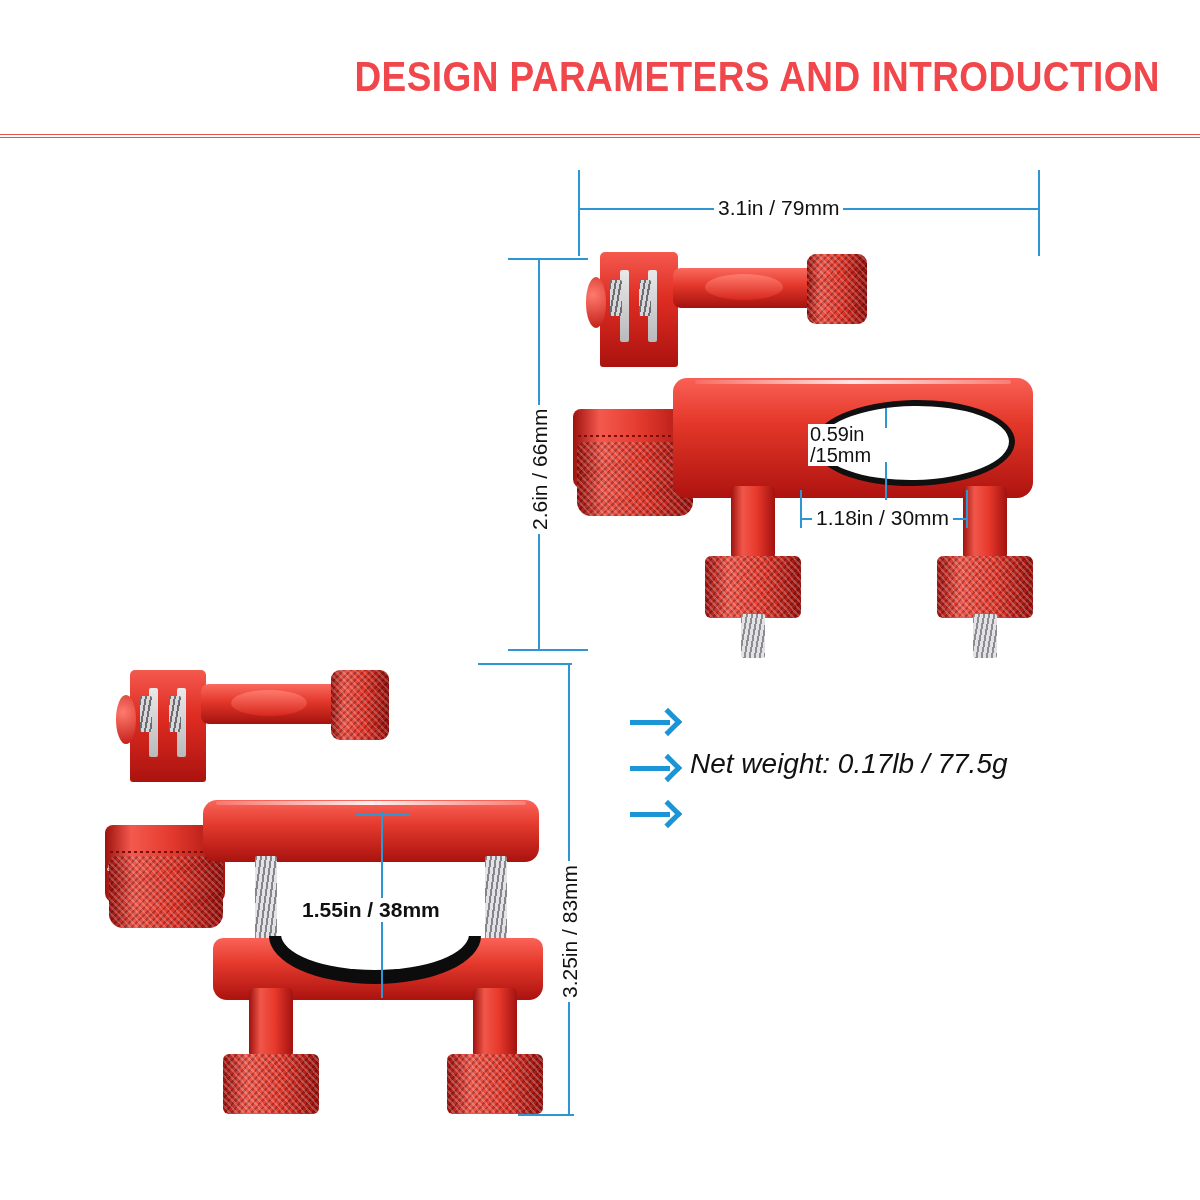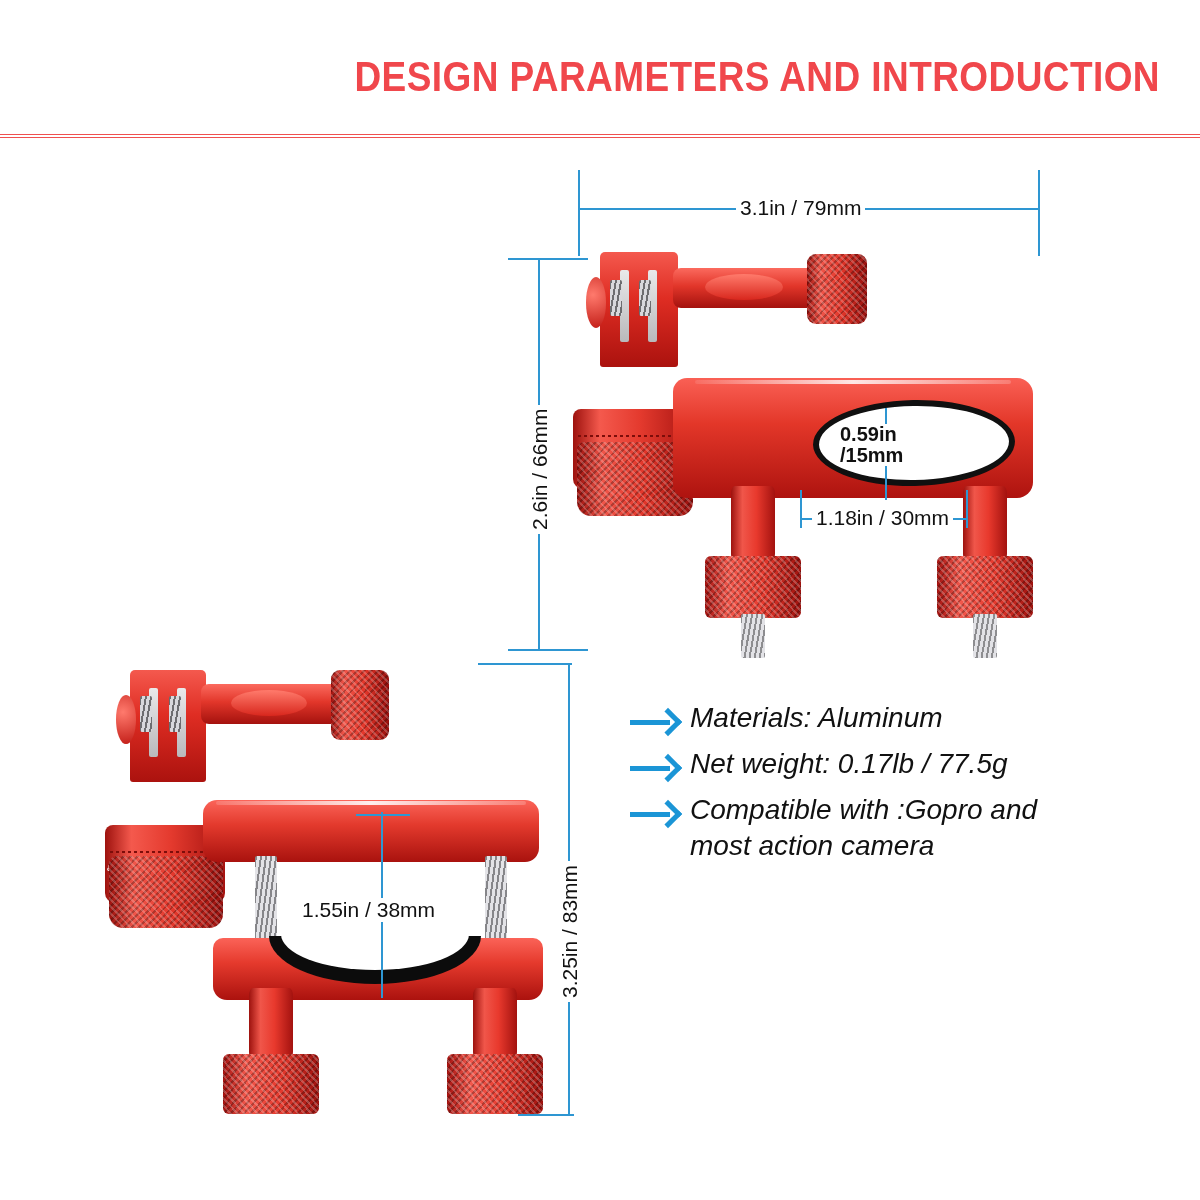--- a/index.html
+++ b/index.html
@@ -231,70 +231,65 @@
     </div>
     <div class="tsc" style="left:352px;top:340px;width:96px;height:128px;">
       <div class="barrel" style="width:44px;height:72px;"></div>
       <div class="head" style="top:66px;width:96px;height:60px;"></div>
     </div>
   </div>
 
   <div class="dl v" style="left:578px;top:170px;height:86px;"></div>
   <div class="dl v" style="left:1038px;top:170px;height:86px;"></div>
   <div class="dl h" style="left:578px;top:208px;width:462px;"></div>
-  <div class="dim-txt" style="left:736px;top:196px;text-align:center;">3.1in / 79mm</div>
+  <div class="dim-txt" style="left:714px;top:196px;text-align:center;">3.1in / 79mm</div>
 
   <div class="dl v" style="left:538px;top:258px;height:392px;"></div>
   <div class="dl h" style="left:508px;top:258px;width:80px;"></div>
   <div class="dl h" style="left:508px;top:649px;width:80px;"></div>
   <div class="dim-txt vert" style="left:528px;top:534px;">2.6in / 66mm</div>
 
   <div class="dl v" style="left:885px;top:408px;height:20px;"></div>
   <div class="dl v" style="left:885px;top:462px;height:38px;"></div>
-  <div class="dim-txt two" style="left:838px;top:424px;font-weight:bold;">
+  <div class="dim-txt two" style="left:808px;top:424px;">
     <div>0.59in</div>
     <div>/15mm</div>
   </div>
 
   <div class="dl v" style="left:800px;top:490px;height:38px;"></div>
   <div class="dl v" style="left:966px;top:490px;height:38px;"></div>
   <div class="dl h" style="left:800px;top:518px;width:168px;"></div>
   <div class="dim-txt" style="left:812px;top:506px;">1.18in / 30mm</div>
 
   <div class="dl v" style="left:381px;top:812px;height:186px;"></div>
   <div class="dl h" style="left:356px;top:814px;width:54px;"></div>
-  <div class="dim-txt" style="left:298px;top:898px;">1.55in / 38mm</div>
+  <div class="dim-txt" style="left:298px;top:898px;font-weight:bold;">1.55in / 38mm</div>
 
   <div class="dl v" style="left:568px;top:663px;height:452px;"></div>
   <div class="dl h" style="left:478px;top:663px;width:94px;"></div>
   <div class="dl h" style="left:518px;top:1114px;width:56px;"></div>
   <div class="dim-txt vert" style="left:558px;top:1002px;">3.25in / 83mm</div>
 
   <div class="bullets">
     <div class="brow">
       <div class="arw">
         <div class="shaft"></div>
         <div class="head"></div>
       </div>
-      <div class="btext">Materials: Aluminum</div>
     </div>
     <div class="brow">
       <div class="arw">
         <div class="shaft"></div>
         <div class="head"></div>
       </div>
       <div class="btext">Net weight: 0.17lb / 77.5g</div>
     </div>
     <div class="brow">
       <div class="arw">
         <div class="shaft"></div>
         <div class="head"></div>
       </div>
-      <div class="btext">
-        <span>Compatible with :Gopro and</span>
-        <span class="cont">most action camera</span>
-      </div>
     </div>
   </div>
 
 
 
 </div>
 
 </body></html>

